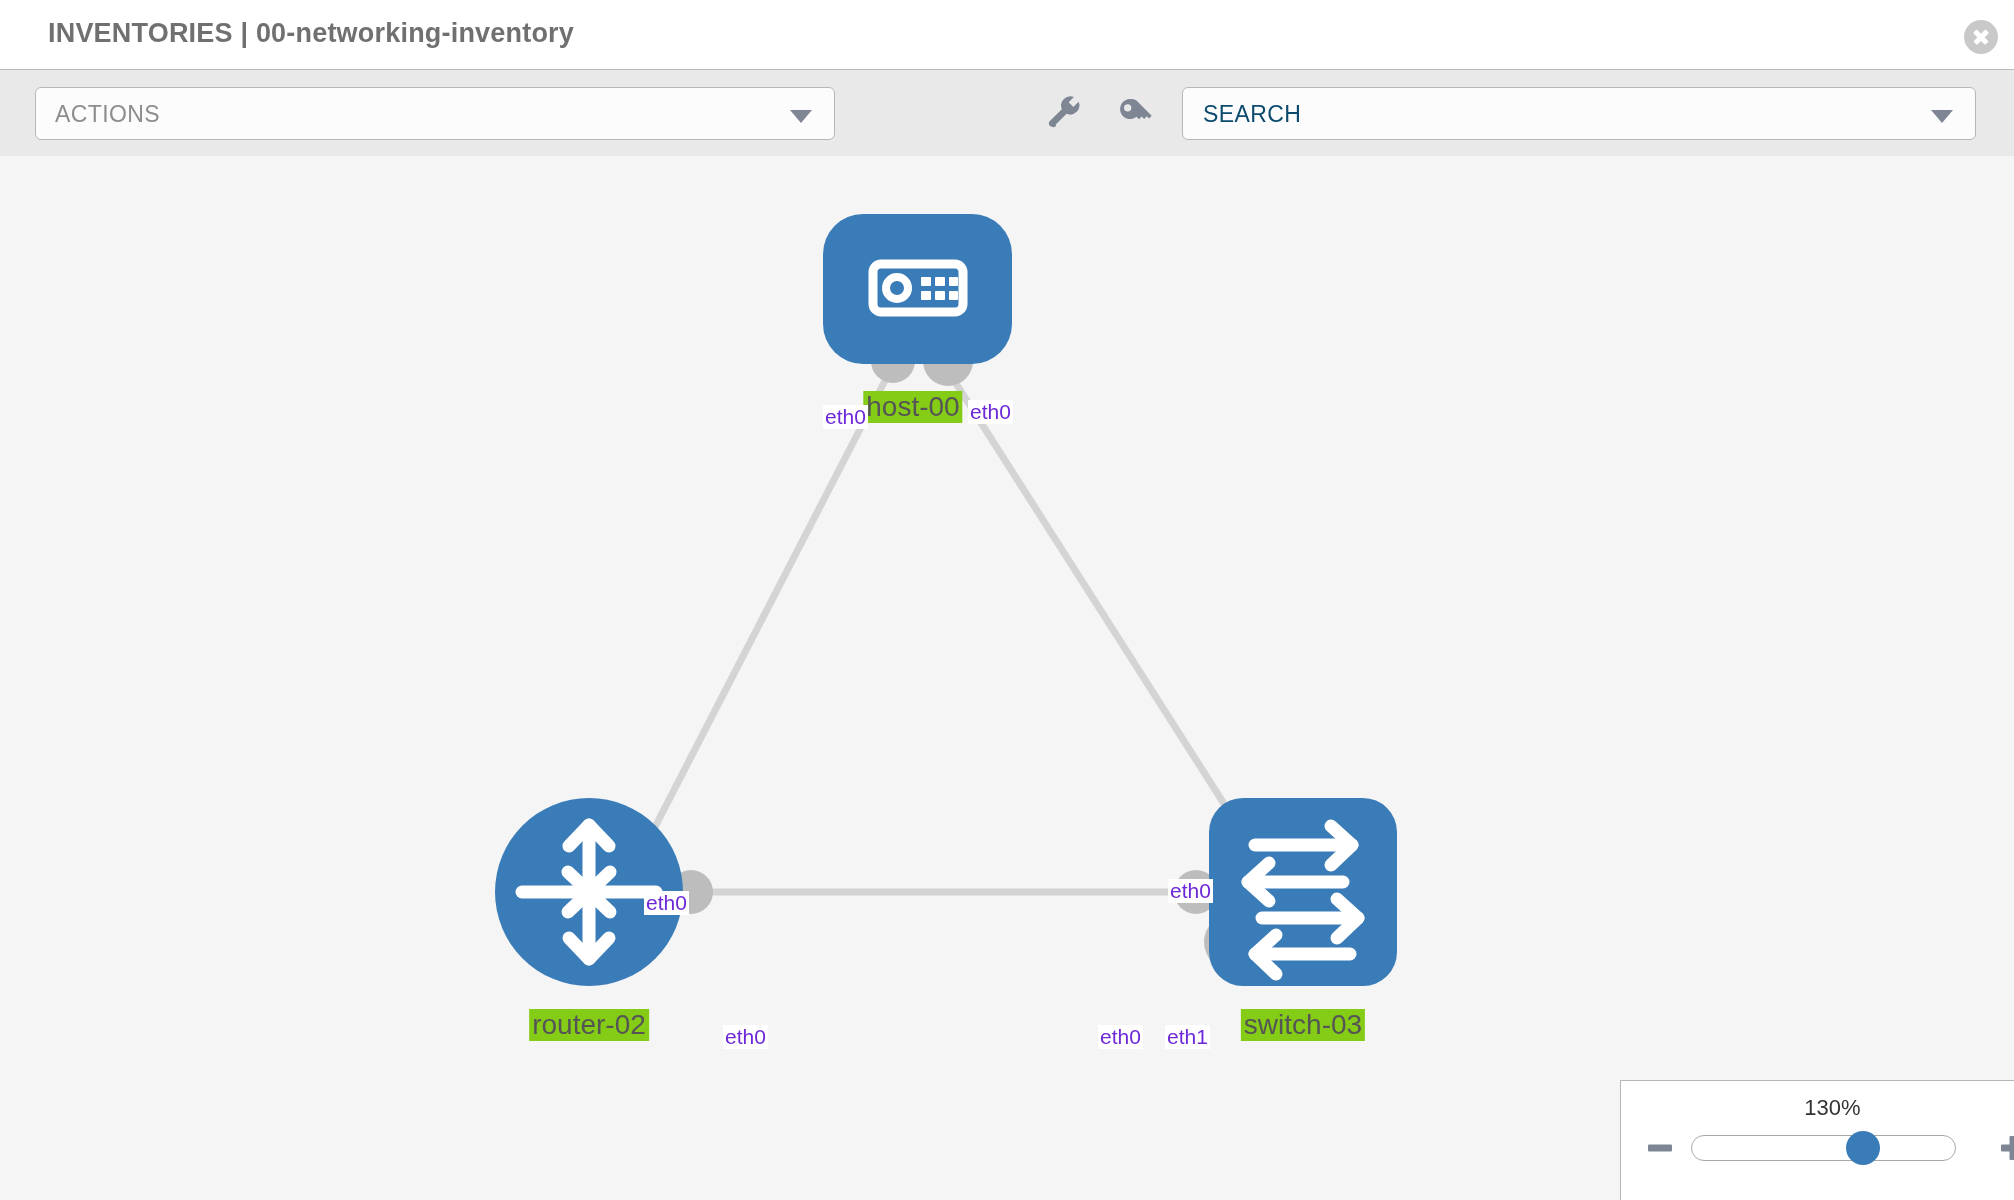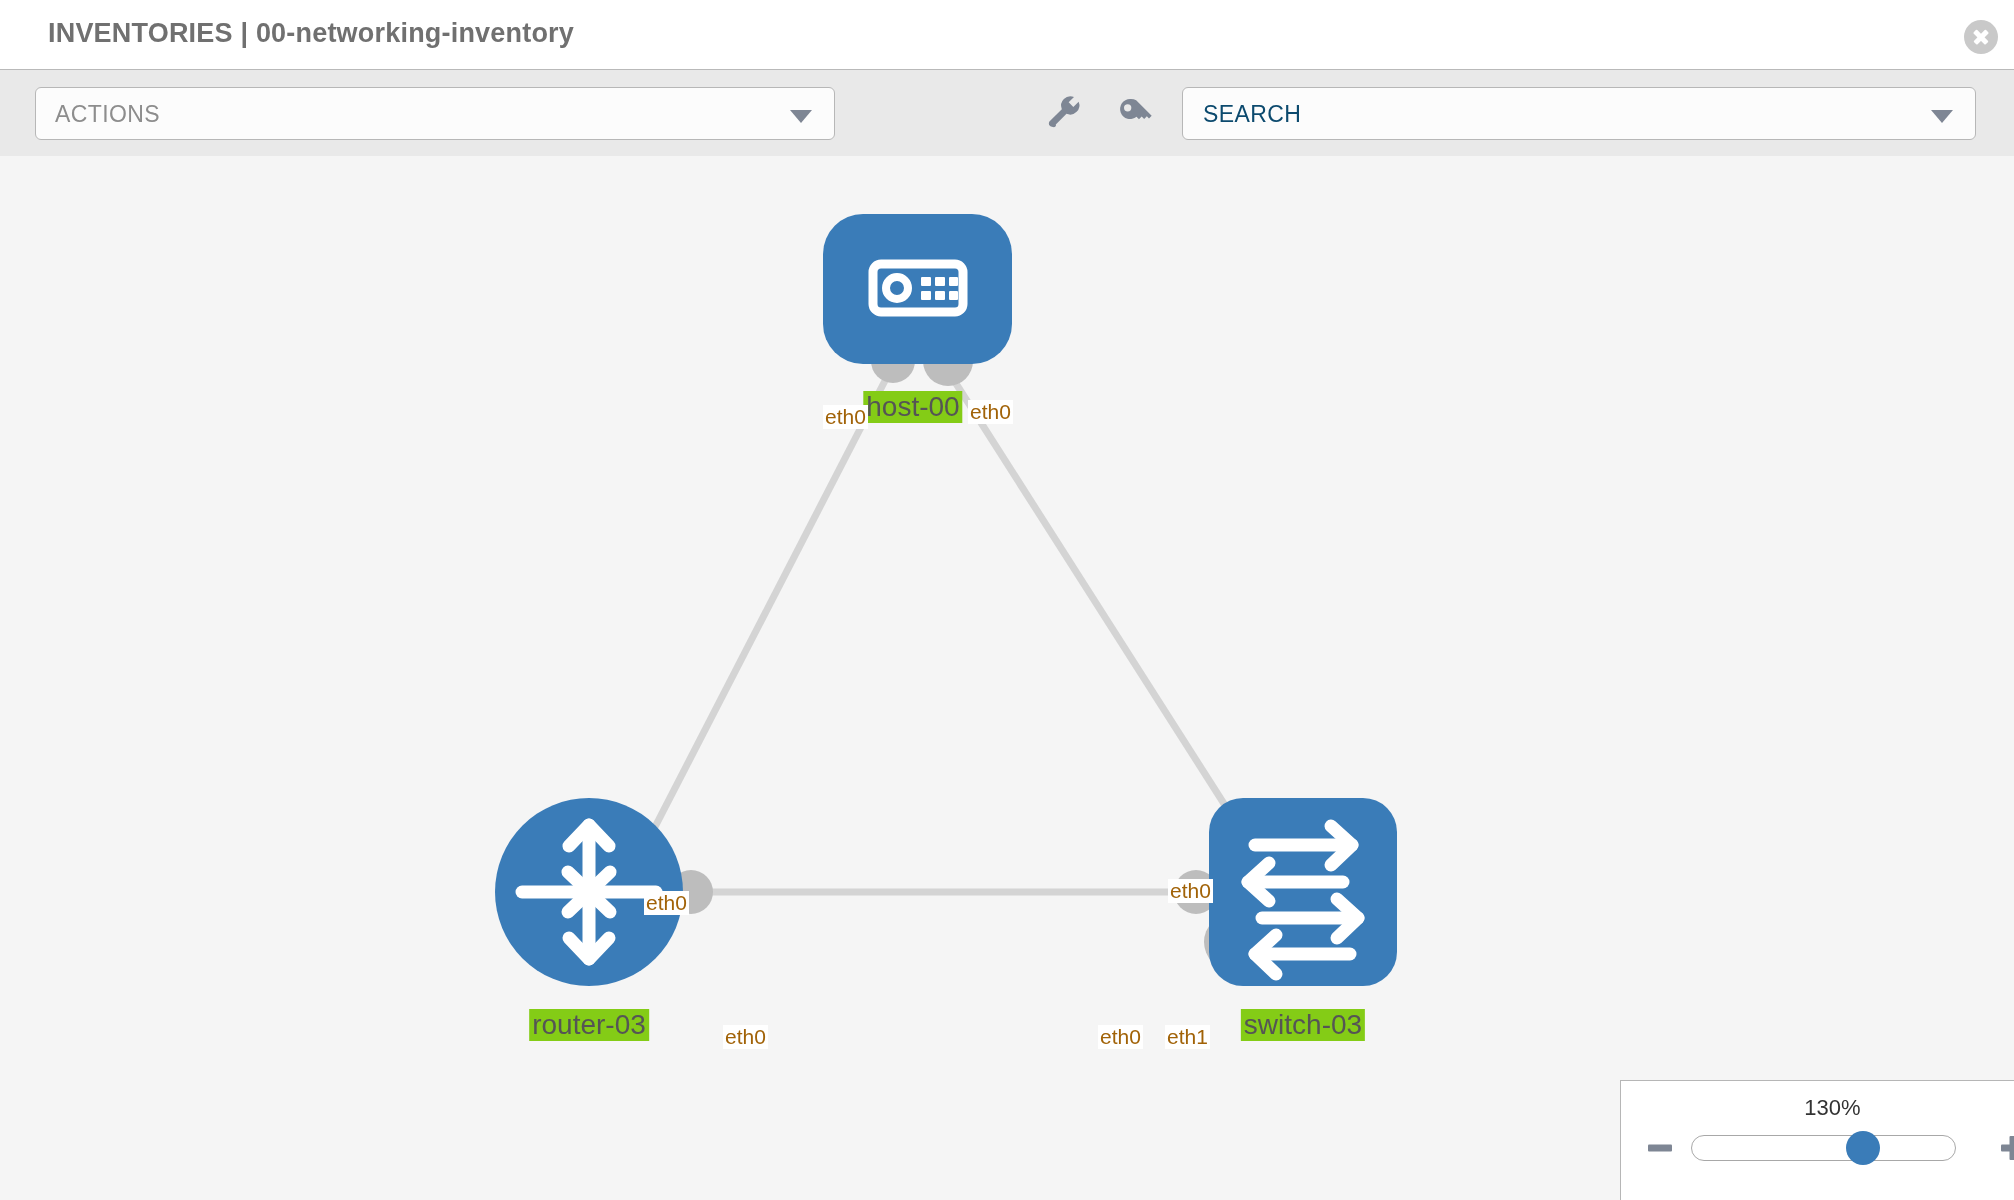--- a/index.html
+++ b/index.html
@@ -84,21 +84,21 @@
   .topo-svg { position: absolute; left: 0; top: 0; width: 2014px; height: 1044px; }
 
   .node-label {
     position: absolute;
     font-size: 28px; color: #555555;
     background: #84cc16; padding: 0 3px;
     white-space: nowrap; transform: translateX(-50%);
   }
   .iface-label {
     position: absolute;
-    font-size: 21px; color: #a16207;
+    font-size: 21px; color: #6d28d9;
     background: #ffffff; padding: 0 2px;
     white-space: nowrap;
   }
 
   
   .zoom-panel {
     position: absolute; left: 1620px; top: 1080px;
     width: 424px; height: 120px;
     background: #ffffff;
     border-top: 1px solid #b6b6b6;
@@ -232,21 +232,21 @@
           <polyline points="1269,707 1248,726 1269,745"></polyline>
           <line x1="1262" y1="762" x2="1358" y2="762"></line>
           <polyline points="1337,743 1358,762 1337,782"></polyline>
           <line x1="1350" y1="798" x2="1255" y2="798"></line>
           <polyline points="1276,779 1255,798 1276,818"></polyline>
         </g>
       </g>
     </svg>
 
     <div class="node-label" style="left:913px; top:235px;">host-00</div>
-    <div class="node-label" style="left:589px; top:853px;">router-03</div>
+    <div class="node-label" style="left:589px; top:853px;">router-02</div>
     <div class="node-label" style="left:1303px; top:853px;">switch-03</div>
 
     <div class="iface-label" style="left:823px; top:249px;">eth0</div>
     <div class="iface-label" style="left:968px; top:244px;">eth0</div>
     <div class="iface-label" style="left:644px; top:735px;">eth0</div>
     <div class="iface-label" style="left:1168px; top:723px;">eth0</div>
     <div class="iface-label" style="left:723px; top:869px;">eth0</div>
     <div class="iface-label" style="left:1098px; top:869px;">eth0</div>
     <div class="iface-label" style="left:1165px; top:869px;">eth1</div>
   </div>

